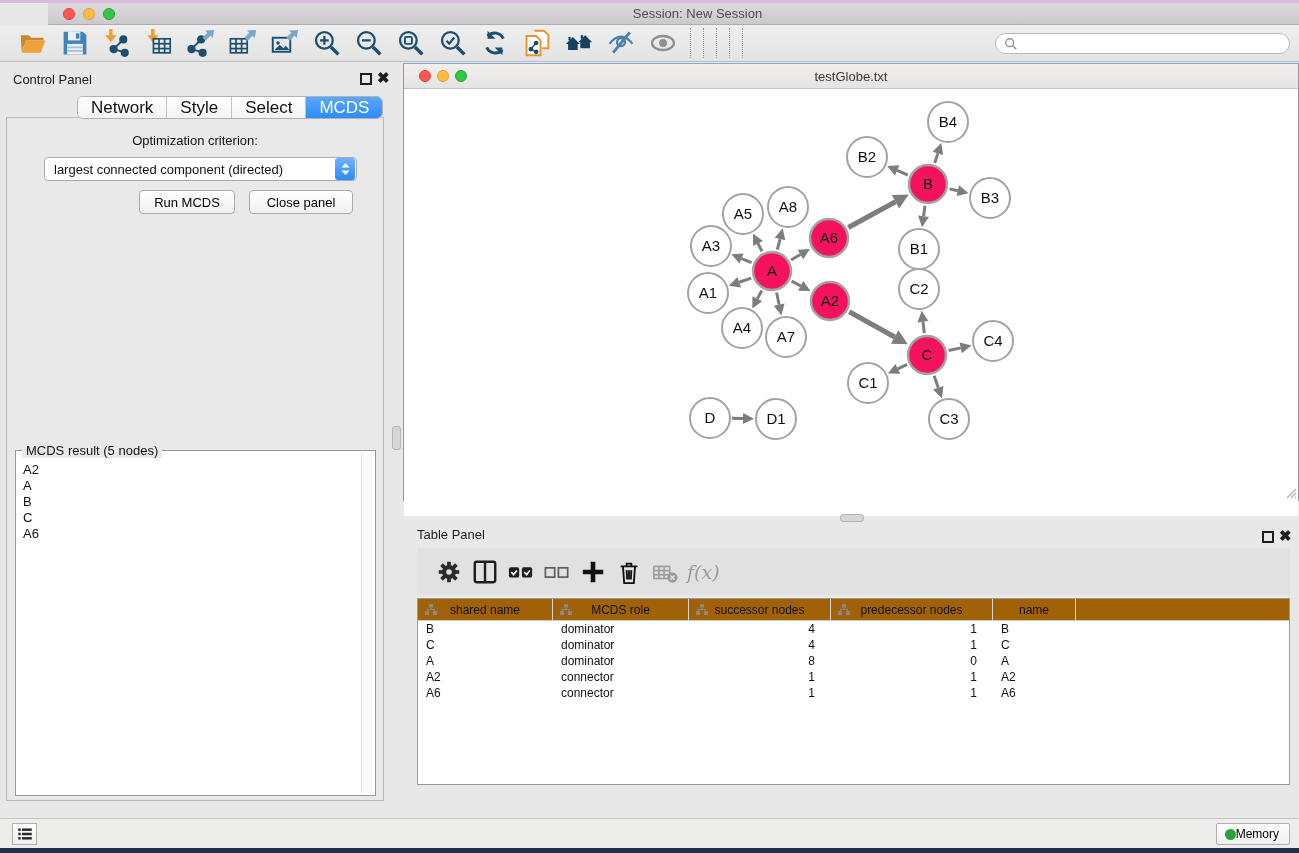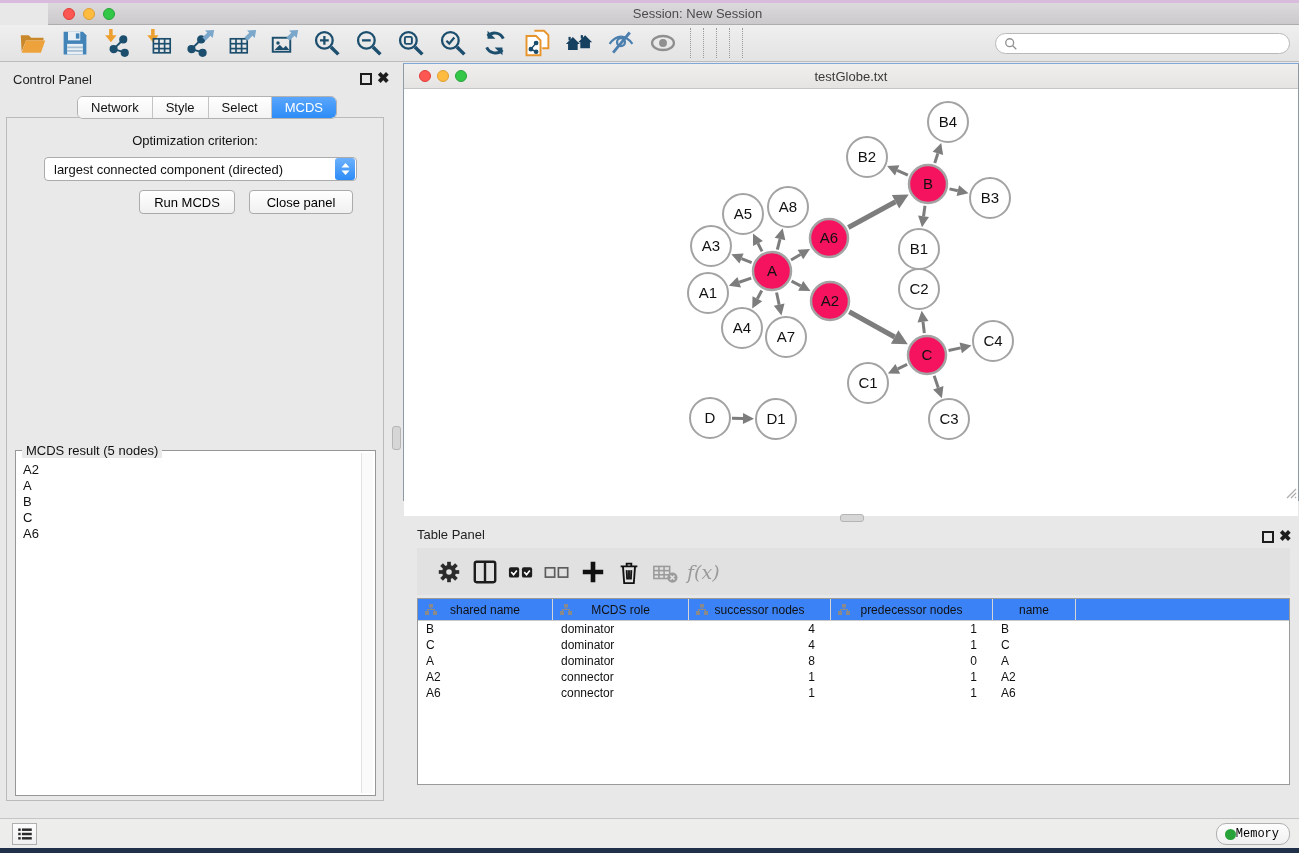--- a/index.html
+++ b/index.html
@@ -30,21 +30,21 @@
   .searchbox input { border:none; outline:none; flex:1; font-size:12px; background:transparent; margin-left:5px; }
 
   
   .control-panel { position:absolute; left:0; top:62px; width:390px; height:756px; background:#e9e8e9; }
   .cp-header { position:absolute; left:0; top:0; width:100%; height:33px; font-size:13px; color:#222; }
   .cp-header .cap { position:absolute; left:13px; top:10px; }
   .float-btn { position:absolute; width:12px; height:12px; border:2px solid #1d1d1d; background:transparent; top:11px; cursor:pointer; }
   .close-btn { position:absolute; top:8px; font-size:15px; font-weight:bold; color:#1d1d1d; cursor:pointer; line-height:16px; }
   .cp-tabs { position:absolute; left:77px; top:34px; height:23px; display:flex; border:1px solid #b2b2b2;
     border-radius:6px; overflow:hidden; background:#fff; z-index:2; }
-  .cp-tab { padding:0 13px; font-size:13px; display:flex; align-items:center; background:linear-gradient(#ffffff,#f3f3f3);
+  .cp-tab { padding:0 13px; font-size:17px; display:flex; align-items:center; background:linear-gradient(#ffffff,#f3f3f3);
     border-right:1px solid #c3c3c3; cursor:pointer; }
   .cp-tab:last-child { border-right:none; }
   .cp-tab.active { background:linear-gradient(#5aa6fc,#2d8cf7); color:#fff; }
   .cp-body { position:absolute; left:6px; top:55px; width:378px; height:684px; background:#e9e9e9; border:1px solid #bababa; }
   .opt-label { position:absolute; left:0; top:15px; width:100%; text-align:center; font-size:13px; }
   .dropdown { position:absolute; left:37px; top:39px; width:313px; height:24px; background:#fff;
     border:1px solid #ababab; border-radius:4px; display:flex; align-items:center; cursor:pointer; }
   .dropdown .val { flex:1; font-size:13px; padding-left:9px; white-space:nowrap; }
   .dropdown .stepper { width:20px; height:22px; margin-right:1px; border-radius:3px;
     background:linear-gradient(#6db1fd,#2d8cf7); display:flex; align-items:center; justify-content:center; }
@@ -72,40 +72,40 @@
   
   .table-panel { position:absolute; left:403px; top:520px; width:896px; height:298px; background:#e9e8e9; }
   .tp-header { position:absolute; left:0; top:0; width:100%; height:28px; font-size:13px; color:#222; }
   .tp-header .cap { position:absolute; left:14px; top:7px; }
   .tp-toolbar { position:absolute; left:14px; top:28px; width:873px; height:47px; background:#e2e1e2;
     display:flex; align-items:center; padding-left:14px; }
   .tp-btn { width:36px; height:34px; border:none; background:transparent; display:flex; align-items:center; justify-content:center; cursor:pointer; }
   .tp-btn svg { width:26px; height:26px; }
   .fx-label { font-family:"DejaVu Serif", serif; font-style:italic; font-size:19px; color:#9a9a9a; margin-left:4px; }
   .tp-table { position:absolute; left:14px; top:78px; width:873px; height:187px; background:#fff; border:1px solid #9a9a9a; overflow:hidden; }
-  .tbl-headrow { display:flex; height:22px; border-bottom:1px solid #c9c9c9; background:#3b82f6; }
+  .tbl-headrow { display:flex; height:22px; border-bottom:1px solid #c9c9c9; background:#a16207; }
   .tbl-hcell { position:relative; display:flex; align-items:center; justify-content:center; font-size:12px;
     border-right:1px solid #d6d6d6; cursor:pointer; }
   .tbl-hcell .hicon { position:absolute; left:7px; top:5px; }
   .tbl-row { display:flex; height:16px; }
   .tbl-cell { font-size:12px; line-height:16px; white-space:nowrap; overflow:hidden; }
   .tp-tabs { position:absolute; left:269px; top:268px; height:24px; display:flex; border:1px solid #b2b2b2;
     border-radius:6px; overflow:hidden; background:#fff; }
   .tp-tab { padding:0 14px; font-size:13px; display:flex; align-items:center; background:linear-gradient(#ffffff,#f3f3f3);
     border-right:1px solid #c3c3c3; cursor:pointer; }
   .tp-tab:last-child { border-right:none; }
   .tp-tab.active { background:linear-gradient(#5aa6fc,#2d8cf7); color:#fff; }
 
   
   .statusbar { position:absolute; left:0; top:818px; width:1299px; height:30px; background:#ededec; border-top:1px solid #c5c5c5; }
   .list-btn { position:absolute; left:12px; top:4px; width:25px; height:22px; background:linear-gradient(#fdfdfd,#f0f0f0);
     border:1px solid #b0b0b0; display:flex; align-items:center; justify-content:center; cursor:pointer; }
   .memory-btn { position:absolute; right:9px; top:4px; height:22px; padding:0 10px 0 8px; background:linear-gradient(#fdfdfd,#f0f0f0);
-    border:1px solid #b0b0b0; border-radius:10px; display:flex; align-items:center; font-size:12px;
-    font-family:Liberation Mono, monospace; cursor:pointer; }
+    border:1px solid #b0b0b0; border-radius:2px; display:flex; align-items:center; font-size:12px;
+    font-family:Liberation Sans, sans-serif; cursor:pointer; }
   .memory-dot { width:11px; height:11px; border-radius:50%; background:#27a33a; }
   .wallpaper-bottom { position:absolute; left:0; top:848px; width:1299px; height:5px; background:#1f3048; }
 </style>
 </head>
 <body>
 
 <div class="screen">
 
   <div class="wallpaper-top"></div>
 

